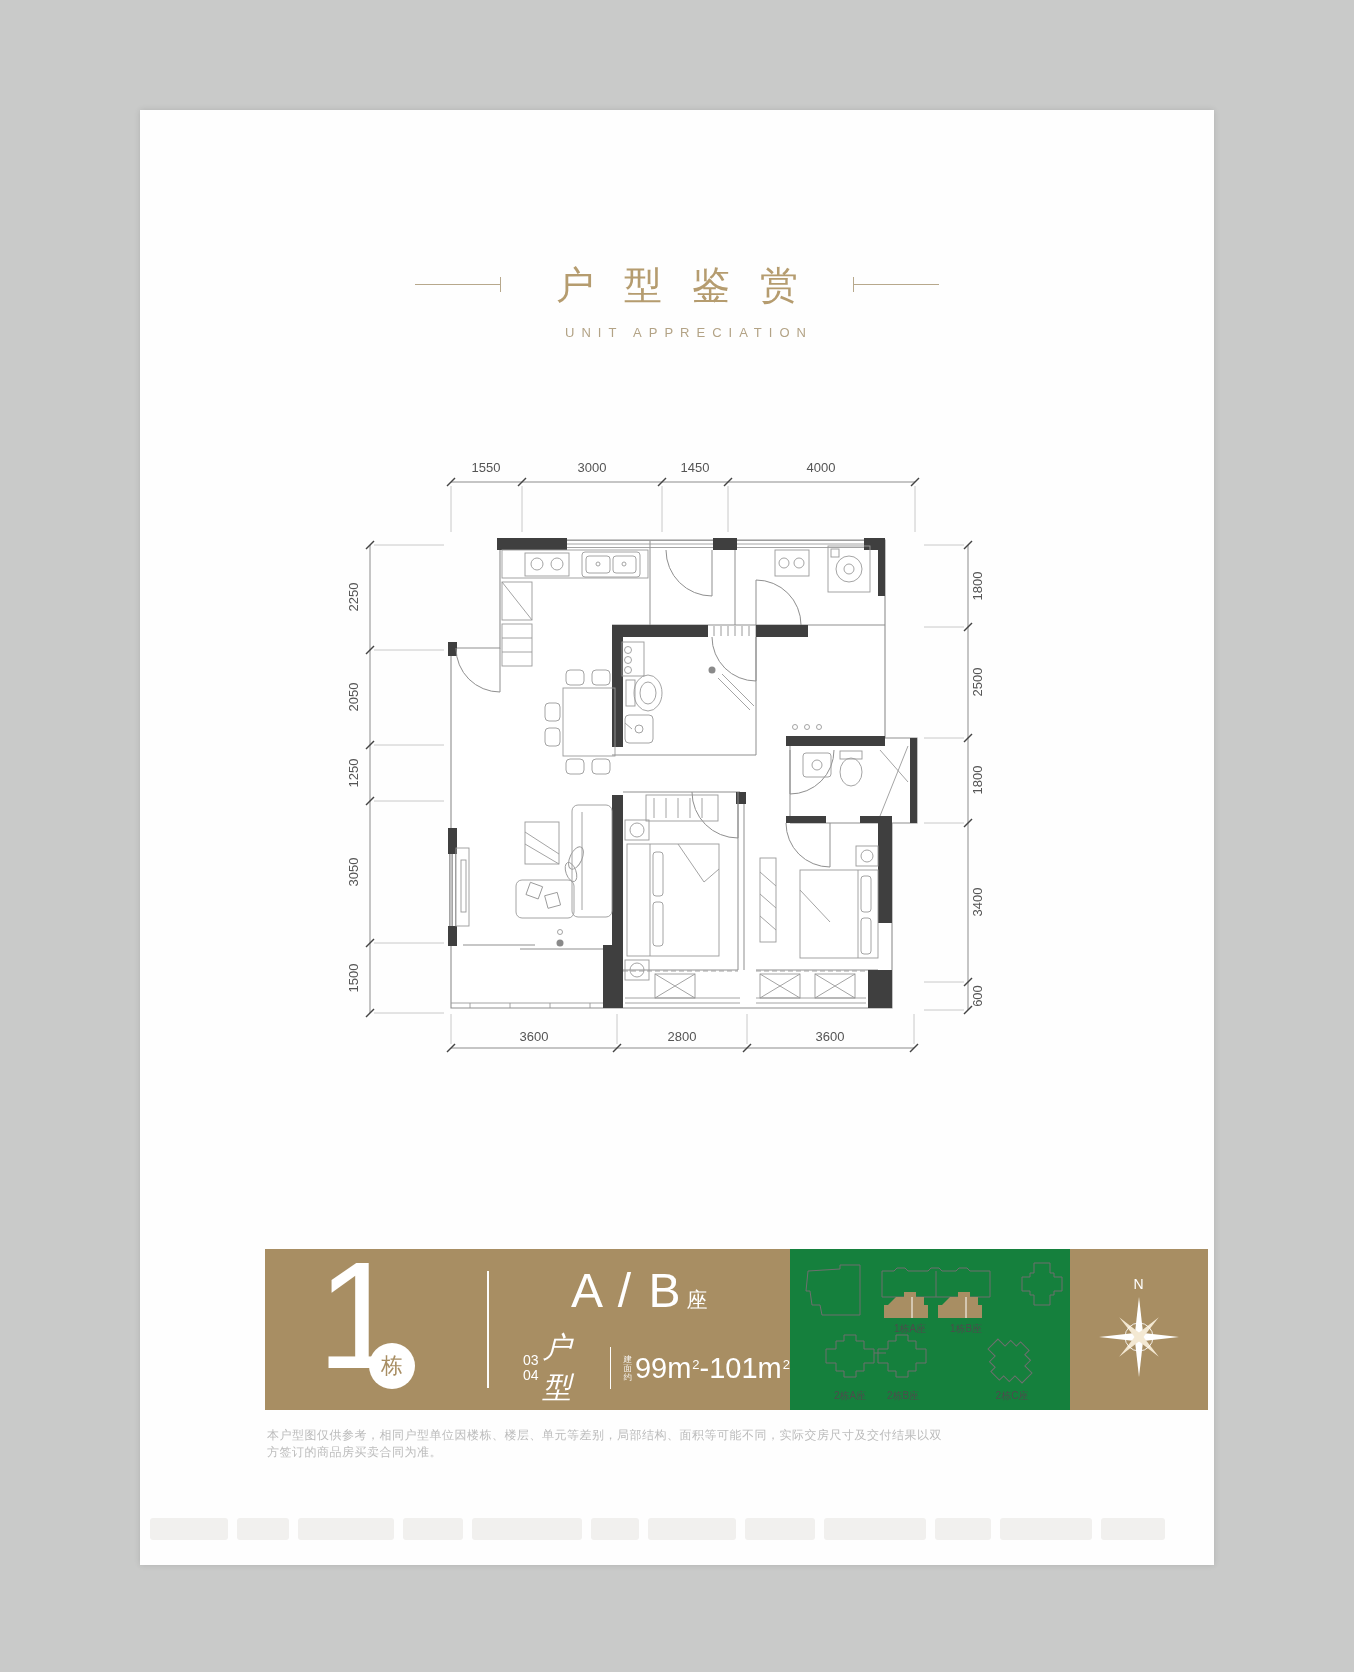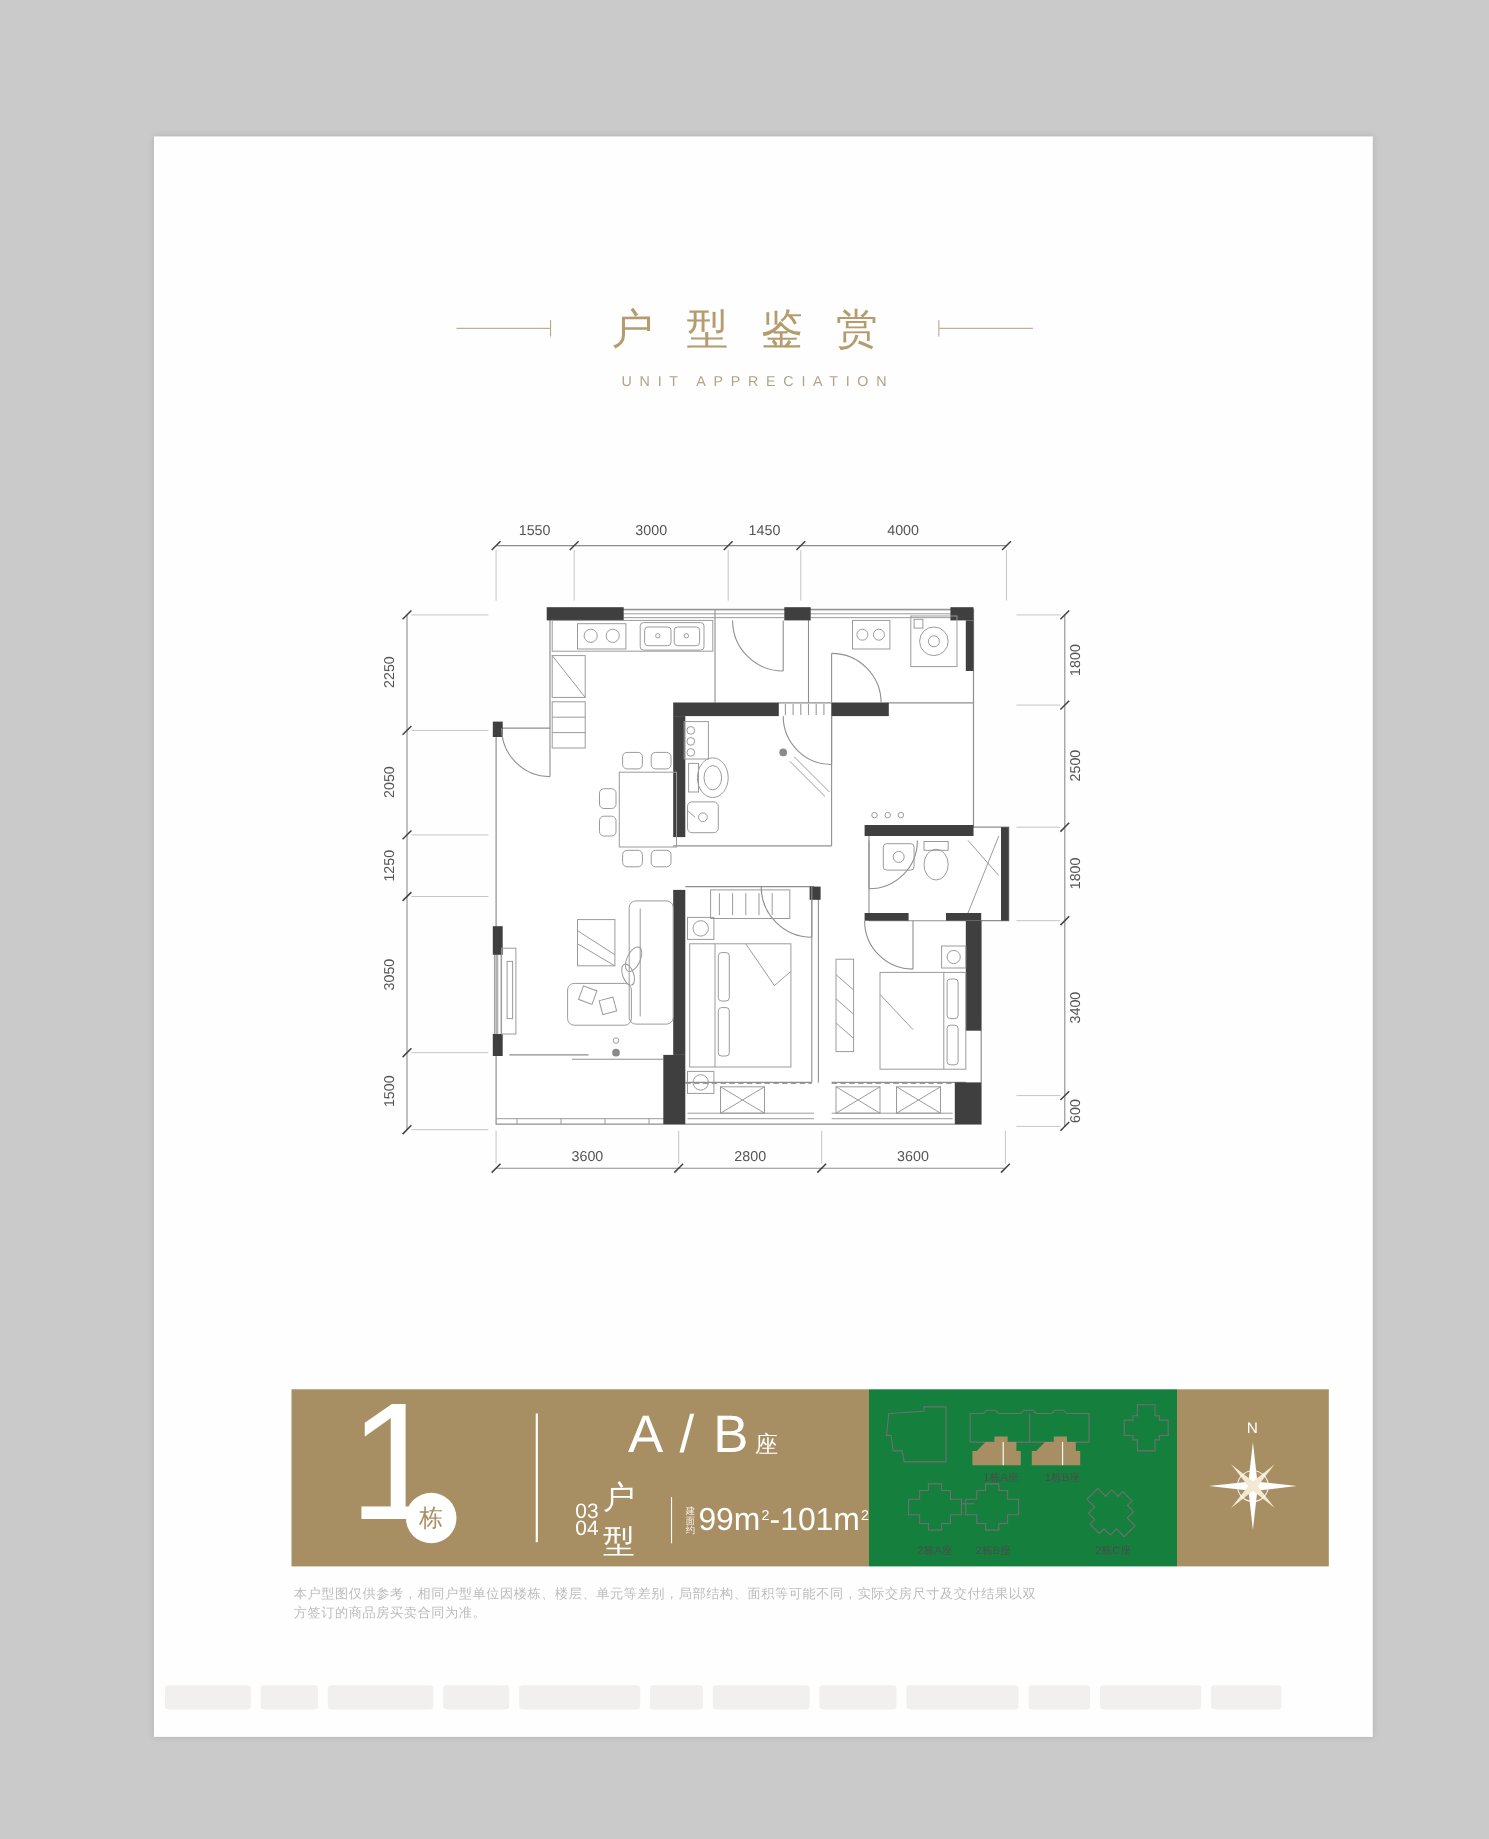--- a/index.html
+++ b/index.html
@@ -1,19 +1,19 @@
 <!DOCTYPE html>
 <html><head>
 <meta charset="utf-8">
 <style>
   html,body{margin:0;padding:0;}
   body{width:1354px;height:1672px;background:#c9cac9;position:relative;
        font-family:"Liberation Sans", sans-serif; overflow:hidden;}
-  .page{position:absolute;left:140px;top:124px;width:1074px;height:1455px;background:#fefefe;
-        box-shadow:0 0 6px rgba(0,0,0,.12);padding-left:34px;}
+  .page{position:absolute;left:140px;top:110px;width:1074px;height:1455px;background:#fefefe;
+        box-shadow:0 0 6px rgba(0,0,0,.12);}
   
   .title-wrap{position:absolute;left:0;top:150px;width:1074px;text-align:center;}
   .title-main{display:inline-block;font-size:38px;color:#b59c6f;letter-spacing:30px;
               font-weight:500;vertical-align:middle;margin:0 10px 0 40px;}
   .title-sub{margin-top:14px;font-size:13px;color:#b3a386;letter-spacing:7px;margin-left:24px;}
   .tline{position:absolute;top:24px;width:85px;height:1px;background:#b7a88c;}
   .tline.l{left:275px;} .tline.r{right:275px;}
   .ttick{position:absolute;top:17px;width:1px;height:15px;background:#b7a88c;}
   .ttick.l{left:360px;} .ttick.r{right:360px;}
   
@@ -24,22 +24,22 @@
   .band .white-panel{position:absolute;left:525px;top:0;width:280px;height:161px;background:#15803d;}
   .band .gold2{position:absolute;left:805px;top:0;width:138px;height:161px;background:#a88e63;}
   .big-num{position:absolute;left:52px;top:-14px;font-size:152px;line-height:161px;color:#fff;font-weight:500;}
   .num-badge{position:absolute;left:104px;top:94px;width:46px;height:46px;border-radius:50%;
              background:#fff;color:#a88e63;font-size:22px;line-height:46px;text-align:center;}
   .vsep{position:absolute;left:222px;top:22px;width:2px;height:117px;background:#fdfdfc;}
   .blk{position:absolute;left:258px;top:14px;color:#fff;}
   .blk .row1{font-size:48px;letter-spacing:2px;margin-left:48px;}
   .blk .row1 .suf{font-size:21px;margin-left:4px;}
   .blk .row2{margin-top:10px;display:flex;align-items:center;}
-  .unitnos{font-size:19px;line-height:15px;color:#fff;margin-right:4px;}
-  .unitlabel{font-size:29px;font-weight:500;}
+  .unitnos{font-size:14px;line-height:15px;color:#fff;margin-right:4px;}
+  .unitlabel{font-size:29px;font-weight:500;font-style:italic;}
   .hdivider{width:2px;height:42px;background:#fdfdfc;margin:0 12px 0 14px;}
   .areaprefix{font-size:8.5px;line-height:9px;margin-right:3px;opacity:.9;}
   .areatext{font-size:29px;}
   .areatext sup{font-size:13px;vertical-align:9px;margin-left:1px;}
   .compass-svg{position:absolute;left:0;top:0;}
   
   .disclaimer{position:absolute;left:127px;top:1317px;width:680px;font-size:12px;color:#bcbcbc;
               letter-spacing:.5px;}
   .wm{position:absolute;left:10px;top:1408px;width:1054px;height:22px;display:flex;gap:9px;}
   .wm span{display:block;height:100%;background:#f1f0ee;border-radius:3px;}

